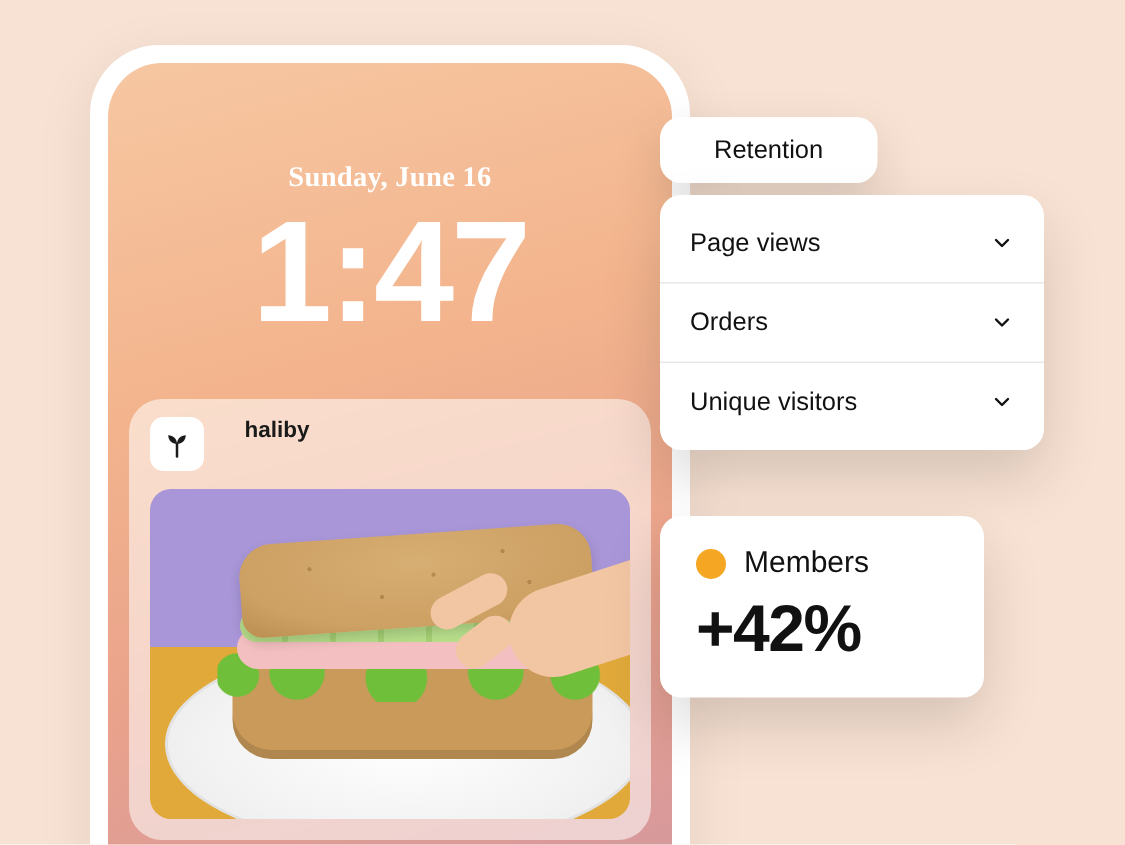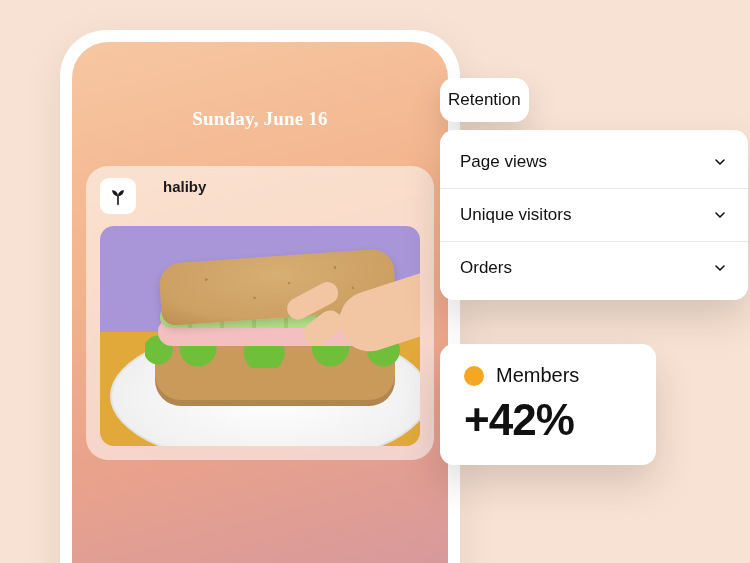--- a/index.html
+++ b/index.html
@@ -157,33 +157,33 @@
     background:#f2c6a3; border-radius:20px;
     transform: rotate(-10deg);
   }
 
   
   .chip {
     position: absolute;
     background: #fff;
     border-radius: 14px;
     box-shadow: 0 14px 34px rgba(0,0,0,0.14);
-    padding: 12px 8px;
+    padding: 12px 36px;
     font-size: 17px;
     font-weight: 500;
     color: #111;
   }
   .retention {
     left: 440px; top: 78px;
   }
 
   .metrics-panel {
     position: absolute;
     left: 440px; top: 130px;
-    width: 308px;
+    width: 256px;
     background: #fff;
     border-radius: 14px;
     box-shadow: 0 18px 40px rgba(0,0,0,0.14);
     padding: 6px 0;
   }
   .metric-row {
     display: flex;
     align-items: center;
     justify-content: space-between;
     padding: 16px 20px;
@@ -219,20 +219,21 @@
     color: #111;
     letter-spacing: -1px;
   }
 </style>
 </head>
 <body>
 
 <div class="phone">
   <div class="phone-screen">
     <div class="lock-date">Sunday, June 16</div>
+    <div class="lock-time">1:47</div>
 
     <div class="notif">
       <div class="notif-head">
         <div class="notif-icon">
           <svg width="20" height="20" viewBox="0 0 24 24" fill="none">
             <path d="M12 22V12" stroke="#1a1a1a" stroke-width="2" stroke-linecap="round"></path>
             <path d="M12 12C12 8 9 5 5 5C5 9 8 12 12 12Z" fill="#1a1a1a"></path>
             <path d="M12 12C12 8 15 5 19 5C19 9 16 12 12 12Z" fill="#1a1a1a"></path>
           </svg>
         </div>
@@ -266,35 +267,35 @@
 <div class="metrics-panel">
   <div class="metric-row">
     <span>Page views</span>
     <span class="chevron">
       <svg width="16" height="16" viewBox="0 0 24 24">
           <path d="M6 9l6 6 6-6" stroke="#111" stroke-width="2.4" fill="none" stroke-linecap="round" stroke-linejoin="round"></path>
         </svg>
     </span>
   </div>
   <div class="metric-row">
+    <span>Orders</span>
+    <span class="chevron">
+      <svg width="16" height="16" viewBox="0 0 24 24">
+          <path d="M6 9l6 6 6-6" stroke="#111" stroke-width="2.4" fill="none" stroke-linecap="round" stroke-linejoin="round"></path>
+        </svg>
+    </span>
+  </div>
+  <div class="metric-row">
     <span>Unique visitors</span>
     <span class="chevron">
       <svg width="16" height="16" viewBox="0 0 24 24">
           <path d="M6 9l6 6 6-6" stroke="#111" stroke-width="2.4" fill="none" stroke-linecap="round" stroke-linejoin="round"></path>
         </svg>
     </span>
   </div>
-  <div class="metric-row">
-    <span>Orders</span>
-    <span class="chevron">
-      <svg width="16" height="16" viewBox="0 0 24 24">
-          <path d="M6 9l6 6 6-6" stroke="#111" stroke-width="2.4" fill="none" stroke-linecap="round" stroke-linejoin="round"></path>
-        </svg>
-    </span>
-  </div>
 </div>
 
 <div class="members-card">
   <div class="members-head">
     <span class="dot" style="background:#f5a623"></span>
     <span>Members</span>
   </div>
   <div class="members-delta">+42%</div>
 </div>
 

